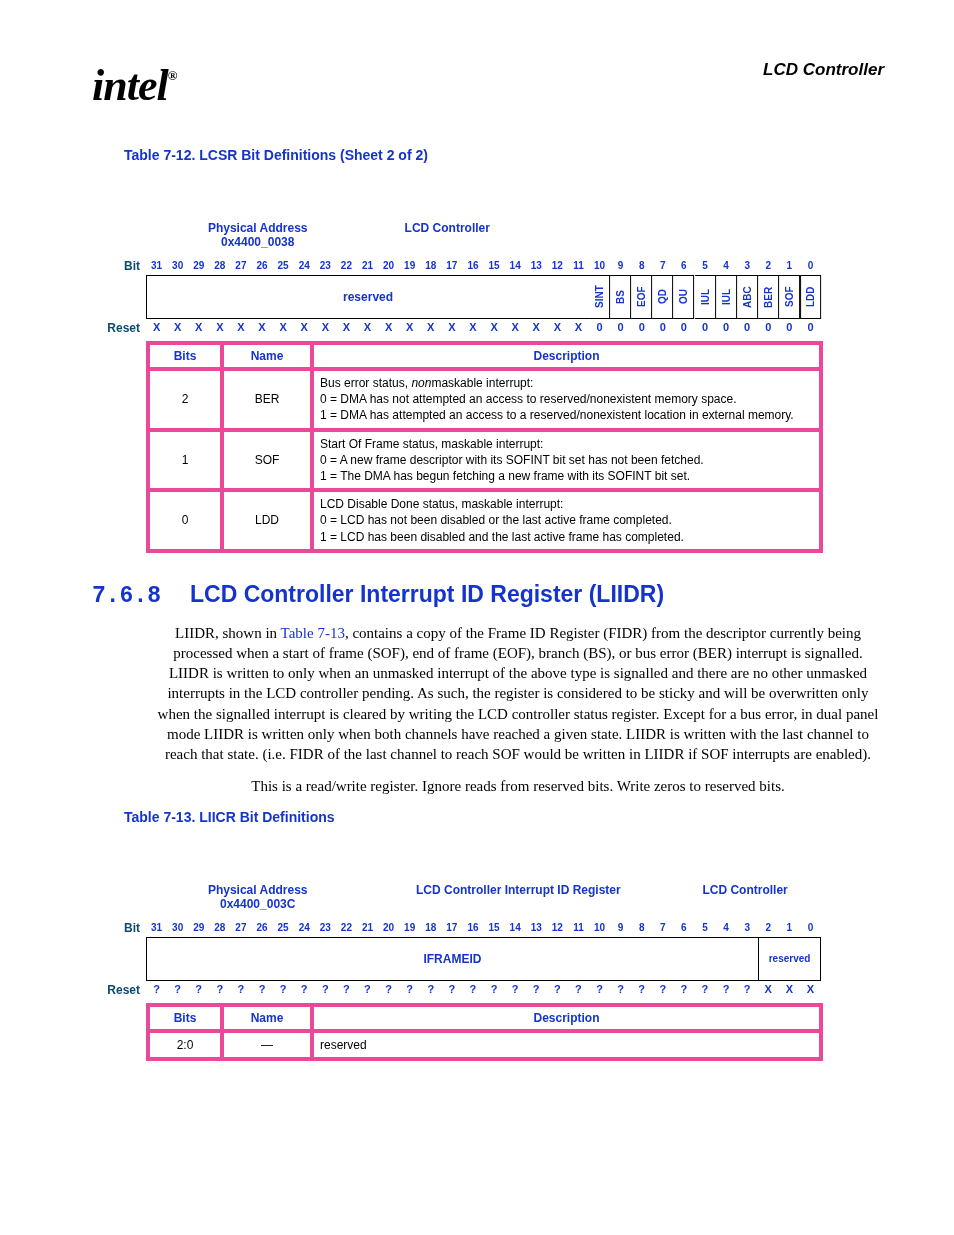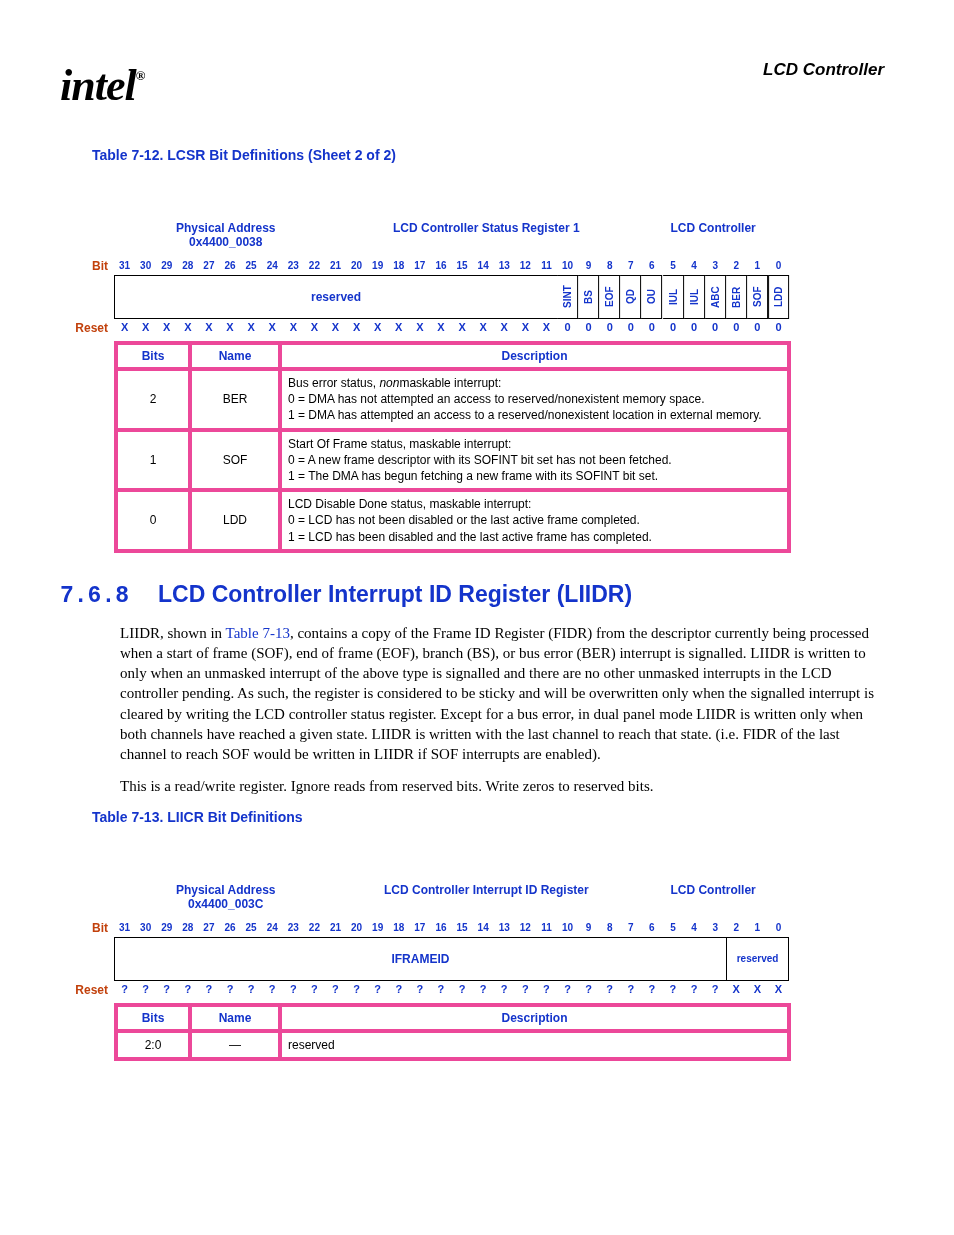--- a/index.html
+++ b/index.html
@@ -1,42 +1,42 @@
 <!DOCTYPE html>
 <html><head>
 <meta charset="utf-8">
 <style>
   * { box-sizing: border-box; }
   body { margin: 0; padding: 0; font-family: Arial, Helvetica, sans-serif; background: #fff; width: 954px; }
-  .page { padding: 60px 70px 40px 60px; }
+  .page { padding: 60px 70px 40px 92px; }
   .logo { font-family: "Times New Roman", serif; font-size: 44px; font-weight: bold; font-style: italic; letter-spacing: -1px; }
   .logo-sub { font-size: 13px; font-style: normal; position: relative; top: -20px; }
   .header-row { display: flex; justify-content: space-between; align-items: flex-start; margin-bottom: 36px; }
   .section-label { font-weight: bold; font-style: italic; color: #000; font-size: 17px; }
   .table-caption { color: #1434CB; font-weight: bold; font-size: 14px; margin-left: 32px; margin-bottom: 10px; margin-top: 6px; }
   .reg-header-row { display: flex; color: #1434CB; font-size: 12px; font-weight: bold; margin-bottom: 4px; }
   .reg-header-cell { text-align: center; margin-top: 48px; }
   .bits-row { display: flex; color: #1434CB; font-size: 11px; font-weight: bold; }
-  .label-col { width: 54px; text-align: right; padding-right: 6px; font-size: 12px; font-weight: bold; color: #c2410c; flex-shrink: 0; }
+  .label-col { width: 54px; text-align: right; padding-right: 6px; font-size: 12px; font-weight: bold; color: #0c4a6e; flex-shrink: 0; }
   .bit-cell { width: 21.1px; text-align: center; font-size: 10px; font-weight: bold; color: #1434CB; display: inline-block; }
   .bit-box-row { display: flex; }
   .bit-box { width: 21.1px; height: 44px; border: 1px solid #000; border-right: none; text-align: center; font-size: 10px; font-weight: bold; color: #1434CB; display: flex; align-items: center; justify-content: center; }
   .bit-box:last-child { border-right: 1px solid #000; }
   .bit-box.vertical { writing-mode: vertical-rl; transform: rotate(180deg); height: 44px; font-size: 10px; }
   .bit-box-reserved { border: 1px solid #000; border-right: none; background: #fff; height: 44px; display: flex; align-items: center; justify-content: center; font-size: 12px; font-weight: bold; color: #1434CB; }
   .reset-cell { width: 21.1px; text-align: center; font-size: 11px; font-weight: bold; color: #1434CB; display: inline-block; }
   .def-table { border-collapse: collapse; margin-left: 54px; width: 677px; font-size: 12px; }
   .def-table th, .def-table td { border: 4px solid #ec4899; padding: 4px 6px; vertical-align: top; }
   .def-table th { color: #1434CB; font-weight: bold; font-size: 12px; text-align: center; }
   .def-table td.bits-col { text-align: center; width: 74px; vertical-align: middle; }
   .def-table td.name-col { text-align: center; width: 90px; vertical-align: middle; }
   .def-table td.desc-col { text-align: left; line-height: 1.35; }
   .h2 { color: #1434CB; font-weight: bold; font-size: 23px; margin-top: 28px; margin-bottom: 14px; }
   .h2-num { display: inline-block; width: 98px; font-family: Liberation Mono, monospace; }
-  .body-text { font-family: "Times New Roman", serif; font-size: 15px; line-height: 1.35; margin-left: 60px; margin-bottom: 12px; }
+  .body-text { font-family: "Times New Roman", serif; font-size: 15px; line-height: 1.35; margin-left: 60px; margin-bottom: 12px; text-align: center; }
   .body-text .link { color: #1434CB; }
   .body-text.bold { font-weight: normal; }
   .footer { display: flex; justify-content: space-between; font-size: 13px; font-style: italic; padding: 0 70px; position: relative; top: 120px; }
   .footer .left { font-weight: bold; }
   .footer .right { font-style: normal; }
 </style>
 </head>
 <body>
 
 <div class="page">
@@ -47,21 +47,20 @@
     </div>
     <div class="section-label">LCD Controller</div>
   </div>
 
   <div class="table-caption">Table 7-12. LCSR Bit Definitions (Sheet 2 of 2)</div>
 
   <div class="reg-header-row" style="margin-left:54px; width:677px;">
     <div class="reg-header-cell" style="width:33%;">
       <span>Physical Address</span><br><span>0x4400_0038</span>
     </div>
-    <div class="reg-header-cell" style="width:44%;">LCD Controller Status Register 1</div>
     <div class="reg-header-cell" style="width:23%;">LCD Controller</div>
   </div>
 
   <div class="bits-row" style="margin-top:10px;">
     <div class="label-col">Bit</div>
     <div id="bits12"><span class="bit-cell">31</span><span class="bit-cell">30</span><span class="bit-cell">29</span><span class="bit-cell">28</span><span class="bit-cell">27</span><span class="bit-cell">26</span><span class="bit-cell">25</span><span class="bit-cell">24</span><span class="bit-cell">23</span><span class="bit-cell">22</span><span class="bit-cell">21</span><span class="bit-cell">20</span><span class="bit-cell">19</span><span class="bit-cell">18</span><span class="bit-cell">17</span><span class="bit-cell">16</span><span class="bit-cell">15</span><span class="bit-cell">14</span><span class="bit-cell">13</span><span class="bit-cell">12</span><span class="bit-cell">11</span><span class="bit-cell">10</span><span class="bit-cell">9</span><span class="bit-cell">8</span><span class="bit-cell">7</span><span class="bit-cell">6</span><span class="bit-cell">5</span><span class="bit-cell">4</span><span class="bit-cell">3</span><span class="bit-cell">2</span><span class="bit-cell">1</span><span class="bit-cell">0</span></div>
   </div>
 
   <div class="bit-box-row" style="margin-top:2px;">
     <div class="label-col"></div>

